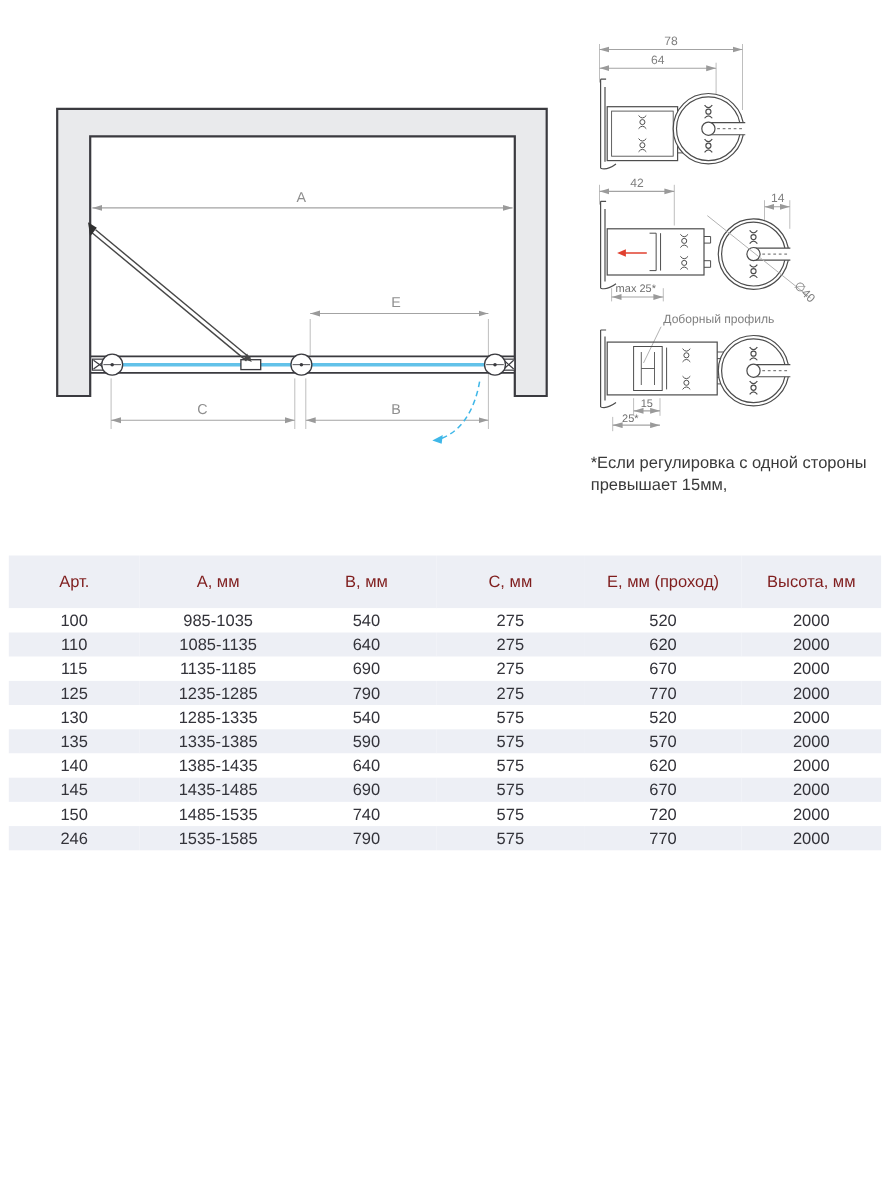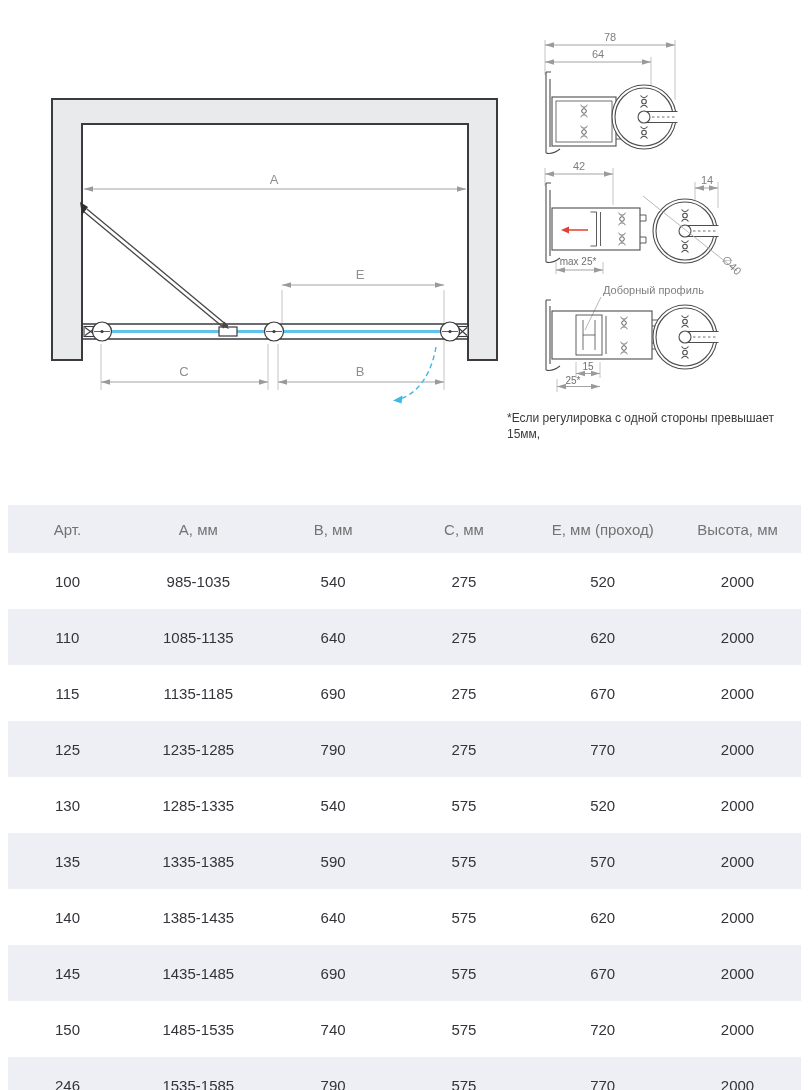--- a/index.html
+++ b/index.html
@@ -1,27 +1,27 @@
 <!DOCTYPE html>
 <html><head>
 <meta charset="utf-8">
 <style>
   html,body{margin:0;padding:0;background:#fff;}
   .page{position:relative;width:809px;height:1090px;background:#ffffff;overflow:hidden;
         font-family:"Liberation Sans",sans-serif;}
   .abs{position:absolute;}
   
-  .footnote{left:507px;top:411px;width:268px;font-size:12px;line-height:1.32;color:#3a3a3a;}
+  .footnote{left:537px;top:411px;width:268px;font-size:15px;line-height:1.32;color:#3a3a3a;}
   
   .table-wrap{left:8px;top:505px;width:793px;}
   table.spec{width:100%;border-collapse:collapse;table-layout:fixed;}
   table.spec thead tr{background:#edeff5;height:48px;}
-  table.spec tbody tr{height:56px;background:#ffffff;}
+  table.spec tbody tr{height:22px;background:#ffffff;}
   table.spec tbody tr:nth-child(even){background:#edeff5;}
-  table.spec th{font-size:15px;font-weight:500;color:#737373;text-align:center;padding:0;}
+  table.spec th{font-size:15px;font-weight:500;color:#7f1d1d;text-align:center;padding:0;}
   table.spec td{font-size:15px;font-weight:400;color:#33333a;text-align:center;padding:0;}
   
   svg text{font-family:"Liberation Sans",sans-serif;}
   .dimtxt{fill:#8f8f8f;font-size:13px;}
   .dimtxt-s{fill:#7f7f7f;font-size:11px;}
   .dimtxt-xs{fill:#6f6f6f;font-size:10px;}
 </style>
 </head>
 <body>
 

